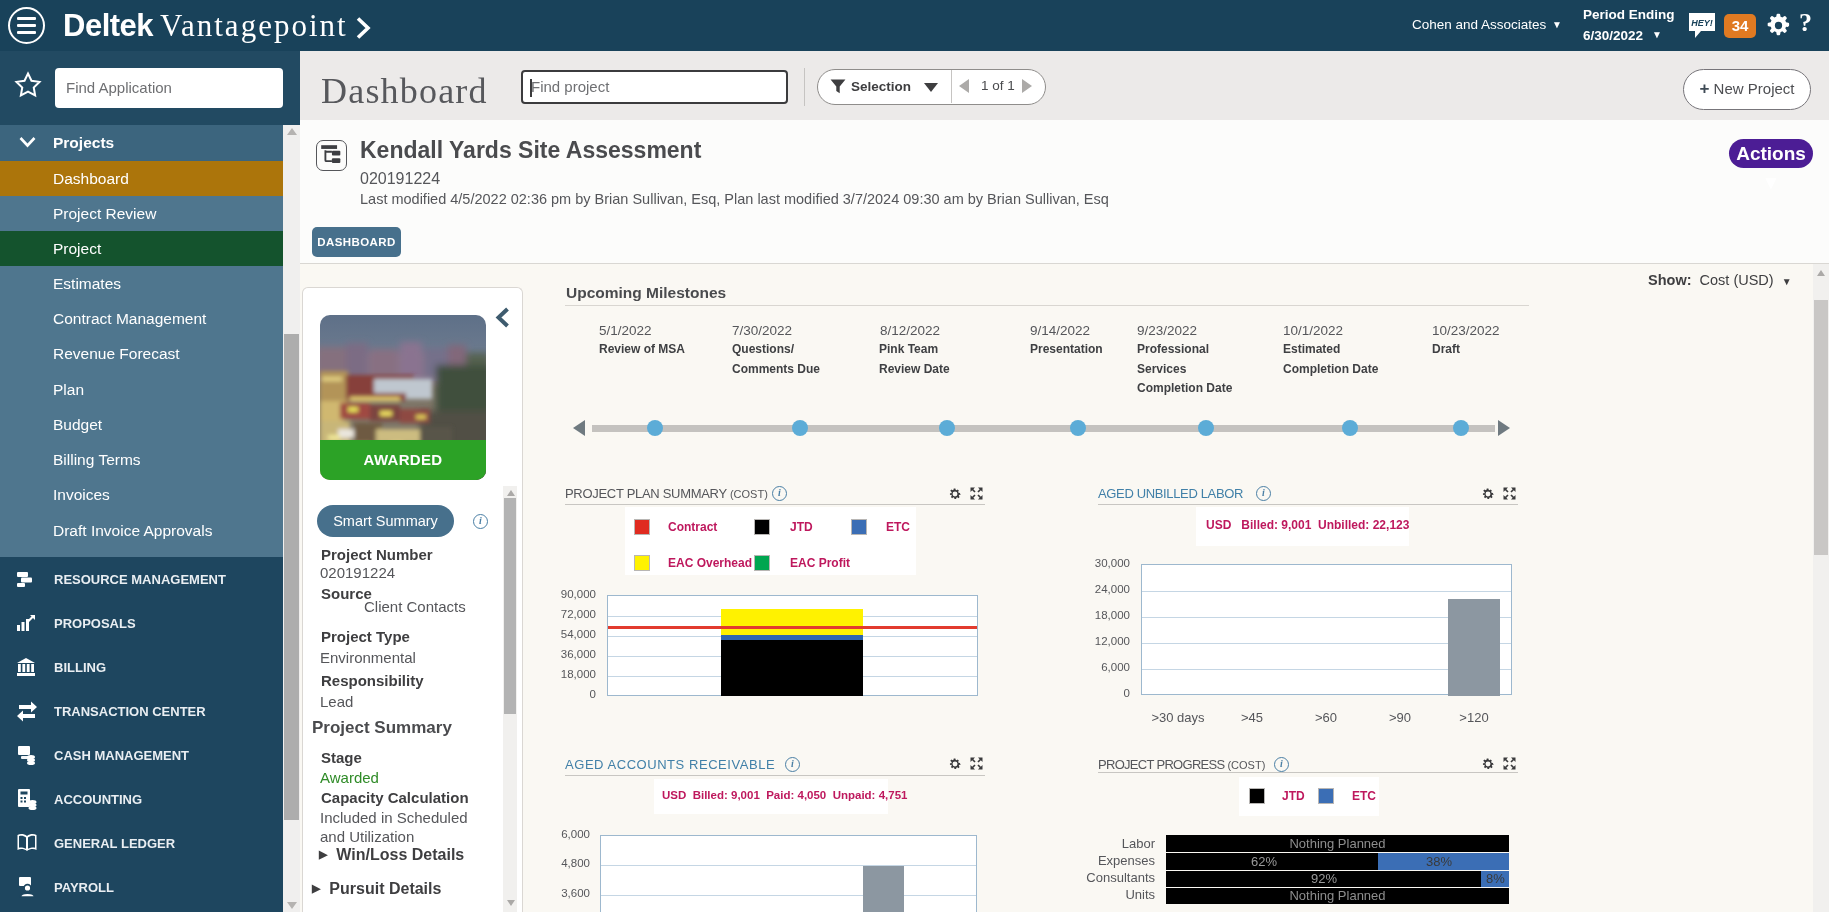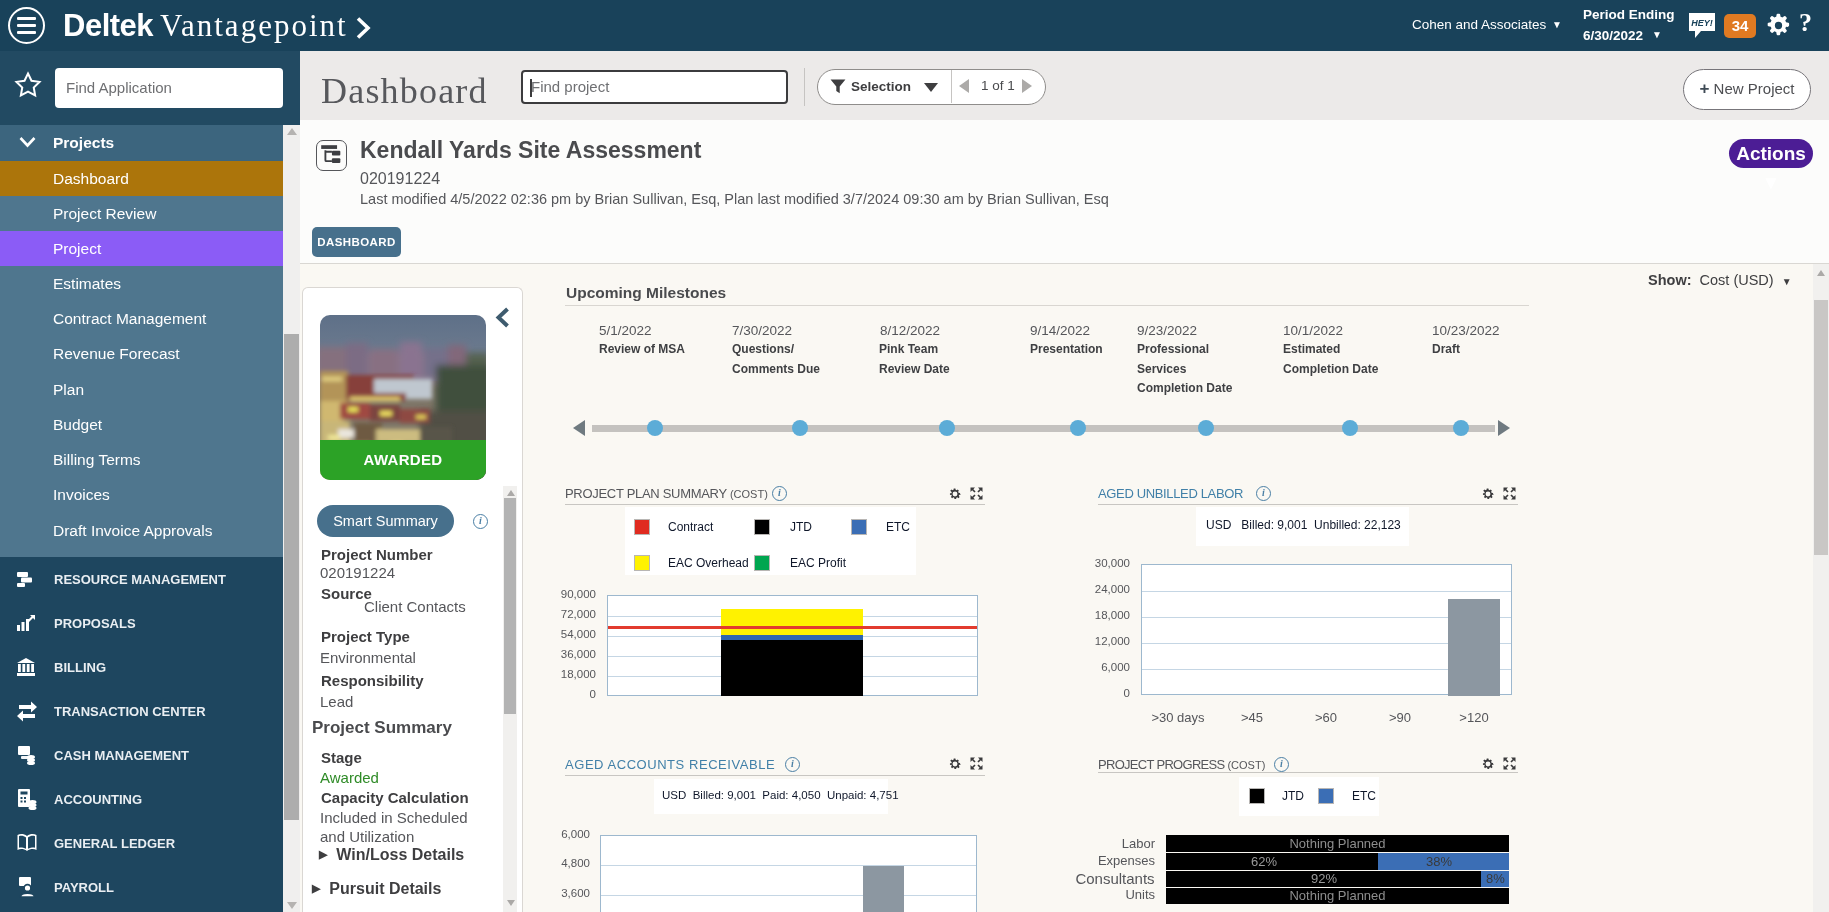--- a/index.html
+++ b/index.html
@@ -61,21 +61,21 @@
 .track { position:absolute; background:#F1F0EE; }
 .thumb { position:absolute; background:#B3B3B3; }
 
 
 .ctitle { position:absolute; font-size:13px; color:#55565A; white-space:nowrap; }
 .ctitle.blue { color:#4180A8; }
 .ctitle small { font-size:11px; letter-spacing:0;margin-top:32px; }
 .cdiv { position:absolute; height:1px; background:#C8C6C2; }
 .legend { position:absolute; background:#fff; }
 .sw { position:absolute; width:16px; height:16px; border:1px solid #B8B6B4; }
-.ltx { position:absolute; font-size:12px; color:#0f172a; white-space:nowrap; }
+.ltx { position:absolute; font-size:12px; color:#be185d; white-space:nowrap;font-weight:bold; }
 .plot { position:absolute; background:#fff; border:1px solid #9DB8CE; }
 .gl { position:absolute; left:0; width:100%; height:1px; background:#C5D6E4; }
 .ylab { position:absolute; font-size:11.5px; color:#55565A; text-align:right; width:60px; }
 .xlab { position:absolute; font-size:13px; color:#55565A; text-align:center; }
 .micon { position:absolute; }
 .info { position:absolute; width:15px; height:15px; border:1.5px solid #4A7FA5; border-radius:50%; color:#4A7FA5; font-size:10px; text-align:center; line-height:12px; font-family:"Liberation Serif",serif; font-style:italic; font-weight:bold; }
 
 
 .mdate { position:absolute; font-size:13.5px; color:#55565A; white-space:nowrap; }
 .mname { position:absolute; font-size:12px; font-weight:bold; color:#3F4043; line-height:19.5px; white-space:nowrap; }
@@ -126,21 +126,21 @@
         <path fill="none" stroke="#fff" stroke-width="2.6" d="M1.5 2 L8.5 9.5 L15.5 2"></path>
       </svg>
     <div class="t">Projects</div>
   </div>
   <div class="srow" style="top:110px; height:35px; background:#AC750B;">
       <div class="t">Dashboard</div>
     </div>
   <div class="srow" style="top:145px; height:35px; background:#4F768E;">
       <div class="t">Project Review</div>
     </div>
-  <div class="srow" style="top:180px; height:35px; background:#8b5cf6;">
+  <div class="srow" style="top:180px; height:35px; background:#14532d;">
       <div class="t">Project</div>
     </div>
   <div class="srow" style="top:215px; height:35px; background:#4F768E;">
       <div class="t">Estimates</div>
     </div>
   <div class="srow" style="top:250px; height:35px; background:#4F768E;">
       <div class="t">Contract Management</div>
     </div>
   <div class="srow" style="top:285px; height:36px; background:#4F768E;">
       <div class="t">Revenue Forecast</div>
@@ -535,21 +535,21 @@
     </svg>
   <div class="cdiv" style="left:798px; top:508px; width:420px;"></div>
   <div class="legend" style="left:939px; top:513px; width:140px; height:39px;">
     <div class="sw" style="left:10px; top:11px; background:#000;"></div>
     <div class="ltx" style="left:43px; top:12px;">JTD</div>
     <div class="sw" style="left:79px; top:11px; background:#3B6EB5;"></div>
     <div class="ltx" style="left:113px; top:12px;">ETC</div>
   </div>
   <div style="position:absolute; left:775px; top:572px; width:80px; text-align:right; font-size:13px; color:#55565A;">Labor</div>
   <div style="position:absolute; left:775px; top:589px; width:80px; text-align:right; font-size:13px; color:#55565A;">Expenses</div>
-  <div style="position:absolute; left:775px; top:606px; width:80px; text-align:center; font-size:15px; color:#55565A;">Consultants</div>
+  <div style="position:absolute; left:775px; top:606px; width:80px; text-align:right; font-size:13px; color:#55565A;">Consultants</div>
   <div style="position:absolute; left:775px; top:623px; width:80px; text-align:right; font-size:13px; color:#55565A;">Units</div>
   <div style="position:absolute; left:866px; top:571px; width:343px; height:17px; background:#000; color:#8E8E8E; font-size:13px; text-align:center; line-height:17px;">Nothing Planned</div>
   <div style="position:absolute; left:866px; top:589px; width:343px; height:17px; background:#000;">
     <div style="position:absolute; right:0; top:0; width:131px; height:17px; background:#3B6EB5;"></div>
     <div style="position:absolute; left:85px; top:0; color:#9A9A9A; font-size:13px; line-height:17px;">62%</div>
     <div style="position:absolute; left:260px; top:0; color:#3A3A3A; font-size:13px; line-height:17px;">38%</div>
   </div>
   <div style="position:absolute; left:866px; top:607px; width:343px; height:16px; background:#000;">
     <div style="position:absolute; right:0; top:0; width:28px; height:16px; background:#3B6EB5;"></div>
     <div style="position:absolute; left:145px; top:0; color:#9A9A9A; font-size:13px; line-height:16px;">92%</div>

